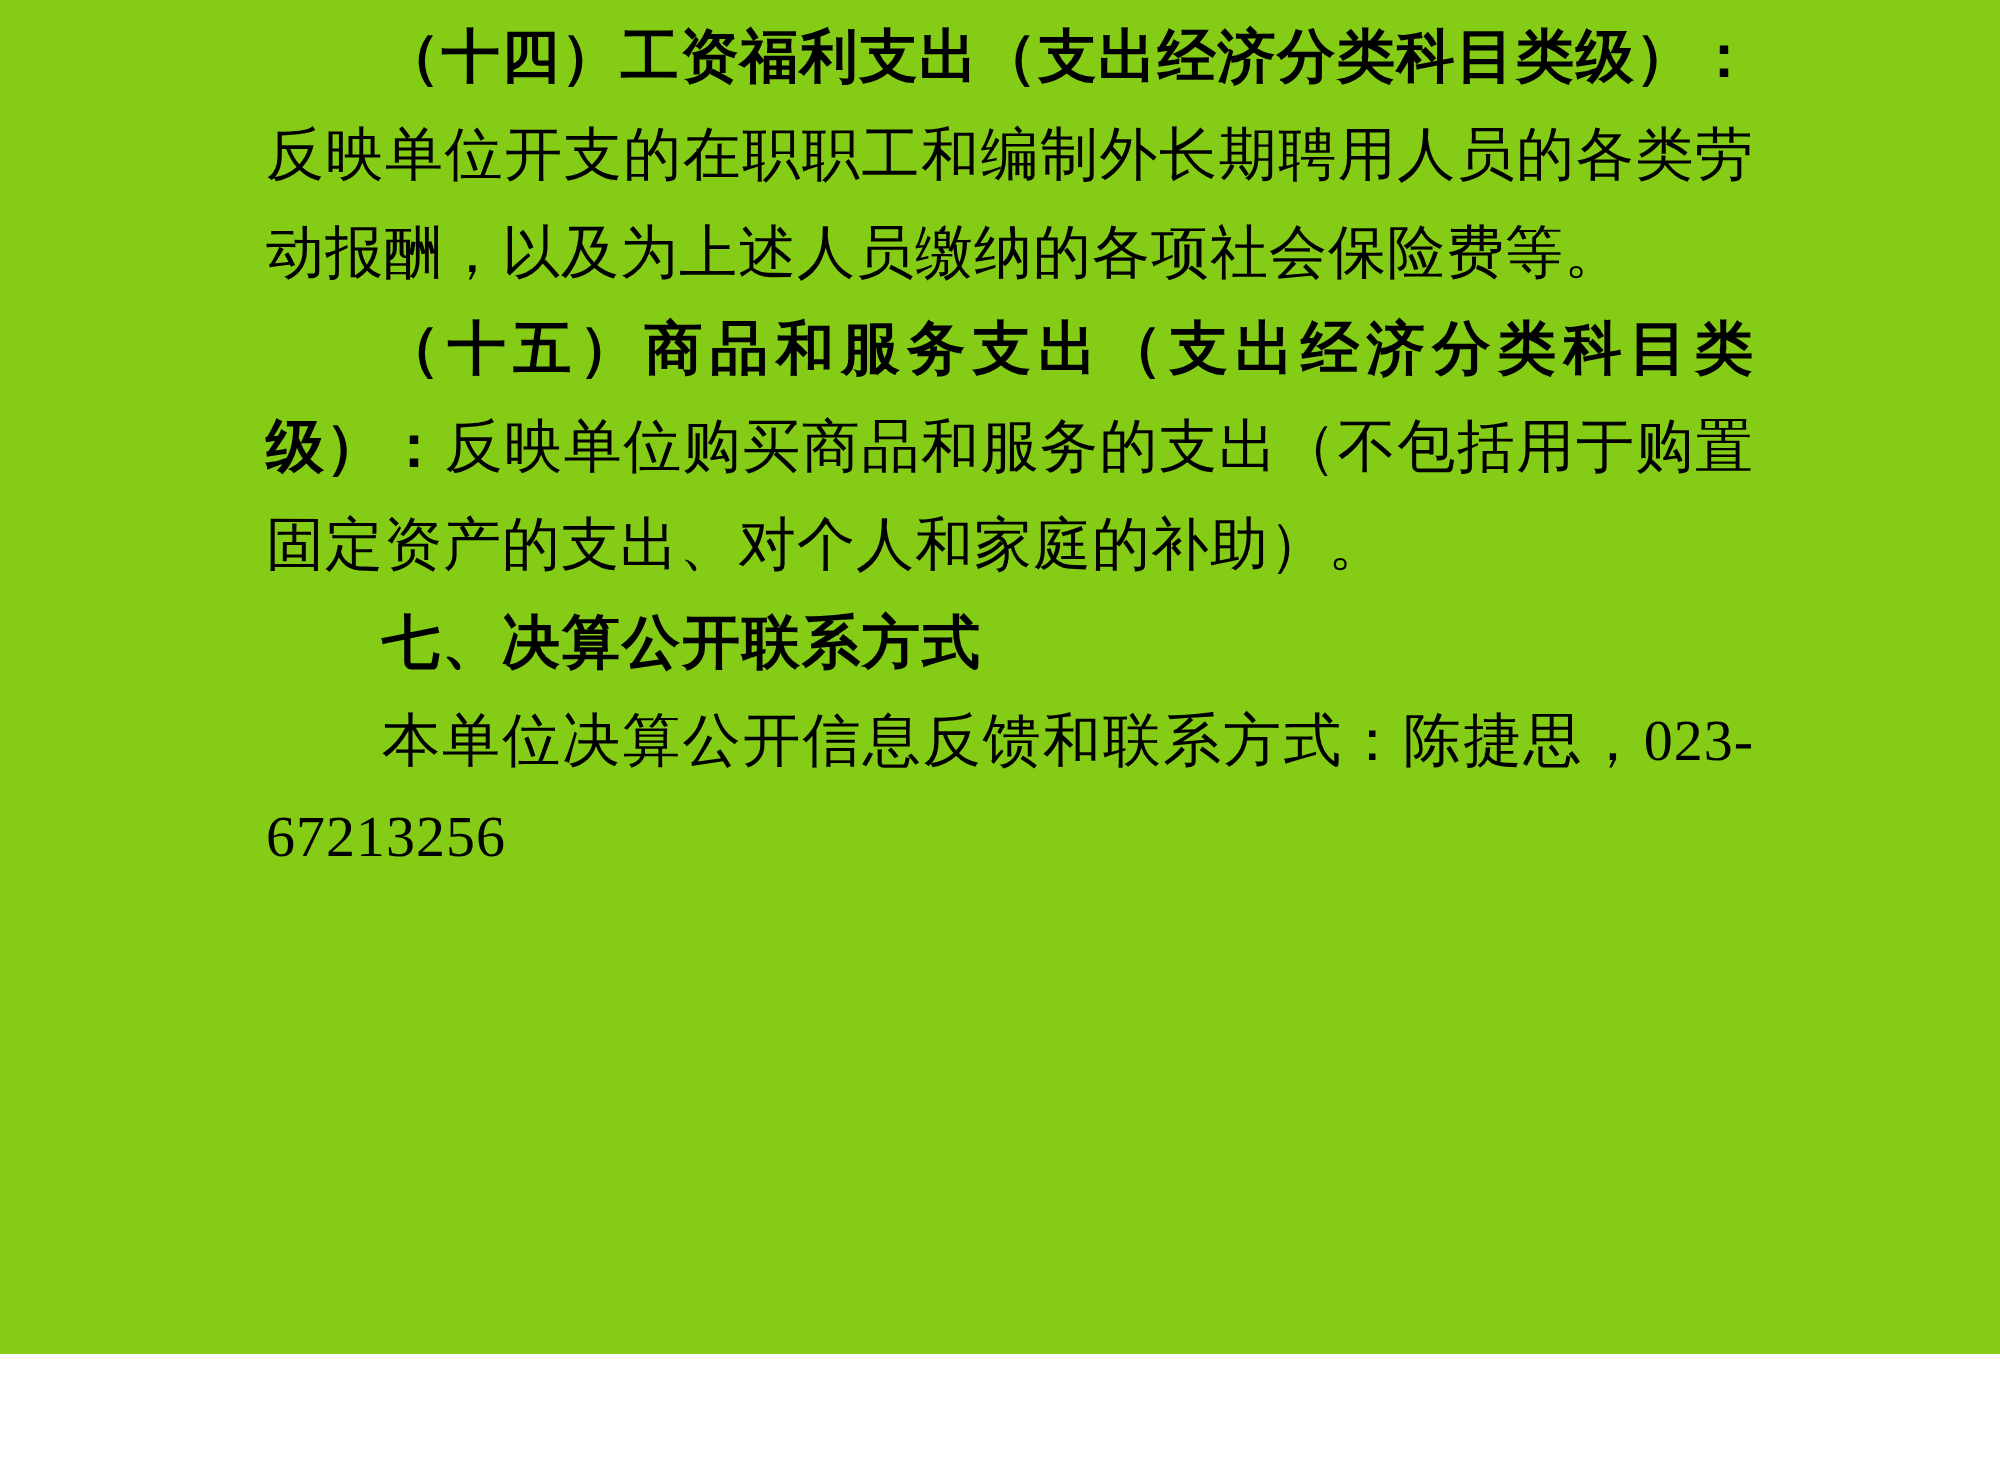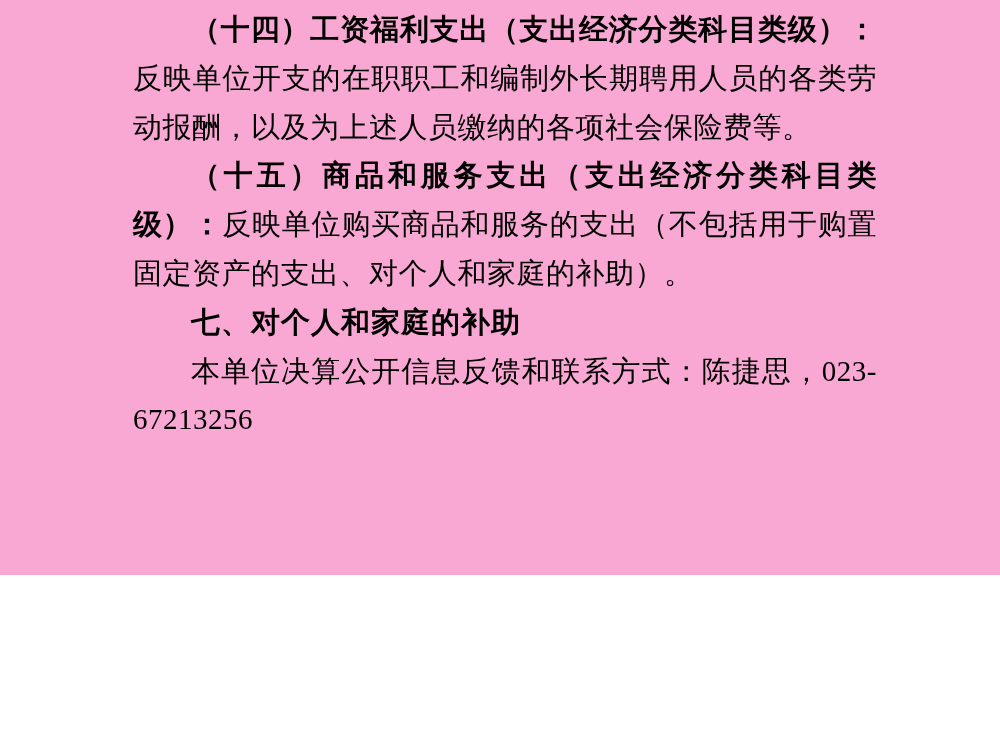--- a/index.html
+++ b/index.html
@@ -3,22 +3,22 @@
 <meta charset="utf-8">
 <style>
   html, body {
     margin: 0;
     padding: 0;
     background: #ffffff;
   }
   .page {
     position: relative;
     width: 1000px;
-    height: 575px;
-    background: #f9a8d4;
+    height: 677px;
+    background: #84cc16;
     overflow: hidden;
     box-sizing: border-box;
     padding: 5px 123px 0 133px;
   }
   .para {
     margin: 0;
     padding: 0;
     text-indent: 2em;
     text-align: justify;
     text-justify: inter-character;
@@ -42,17 +42,17 @@
 <body>
 
 <div class="page">
   <div id="content">
   <p class="para"><b class="lead">（十四）工资福利支出（支出经济分类科目类级）：</b><span class="body-text">反映单位开支的在职职工和编制外长期聘用人员的各类劳动报酬，以及为上述人员缴纳的各项社会保险费等。</span></p>
 
   <p class="para"><b class="lead">（十五）商品和服务支出（支出经济分类科目类级）：</b><span class="body-text">反映单位购买商品和服务的支出（不包括用于购置固定资产的支出、对个人和家庭的补助）。</span></p>
 
 
 
-  <p class="para heading"><b class="lead">七、对个人和家庭的补助</b><span class="body-text"></span></p>
+  <p class="para heading"><b class="lead">七、决算公开联系方式</b><span class="body-text"></span></p>
 
   <p class="para"><b class="lead"></b><span class="body-text">本单位决算公开信息反馈和联系方式：陈捷思，023-67213256</span></p>
 </div>
 </div>
 
 </body></html>

